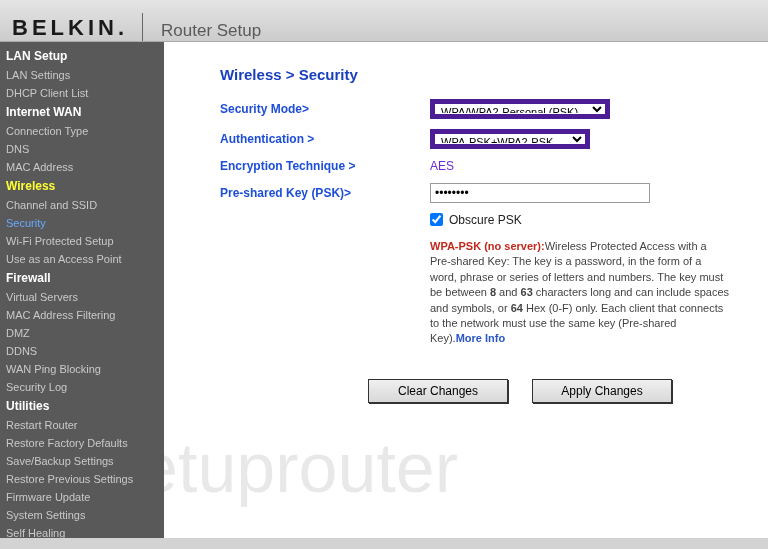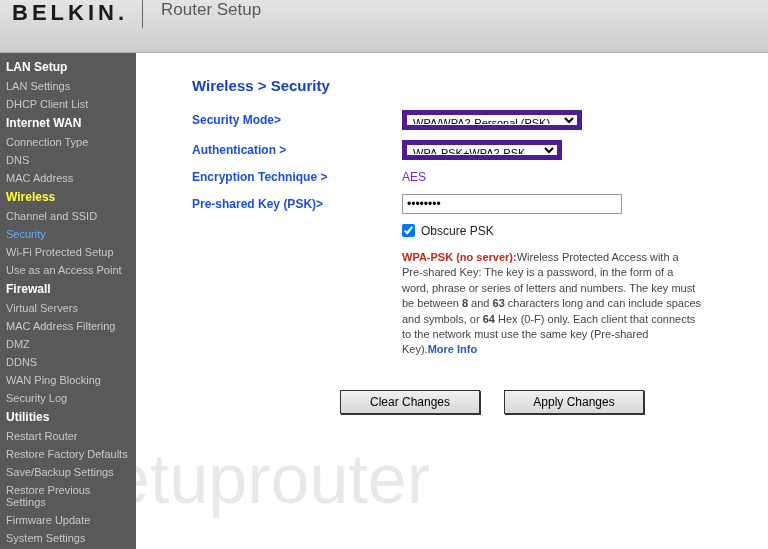--- a/index.html
+++ b/index.html
@@ -4,25 +4,25 @@
 <style>
   * { box-sizing: border-box; margin: 0; padding: 0; }
   body {
     font-family: Arial, sans-serif;
     background: #d3d3d3;
     width: 768px;
     height: 549px;
     overflow: hidden;
   }
   .header {
-    height: 53px;
+    height: 42px;
     background: linear-gradient(#e4e4e4, #cccccc);
     border-bottom: 1px solid #aaa;
     display: flex;
-    align-items: flex-start;
+    align-items: flex-end;
     padding-left: 12px;
   }
   .logo {
     font-family: Arial, sans-serif;
     font-size: 22px;
     font-weight: 900;
     letter-spacing: 4px;
     color: #1a1a1a;
   }
   .logo-dot { letter-spacing: 0; }
@@ -34,21 +34,21 @@
   }
   .header-title {
     font-size: 17px;
     color: #5a5a5a;
   }
   .main {
     display: flex;
     height: calc(100% - 53px);
   }
   .sidebar {
-    width: 136px;
+    width: 164px;
     background: #595959;
     padding-top: 4px;
     overflow: hidden;
   }
   .sidebar-heading {
     color: #fff;
     font-size: 12px;
     font-weight: bold;
     padding: 3px 6px;
   }

